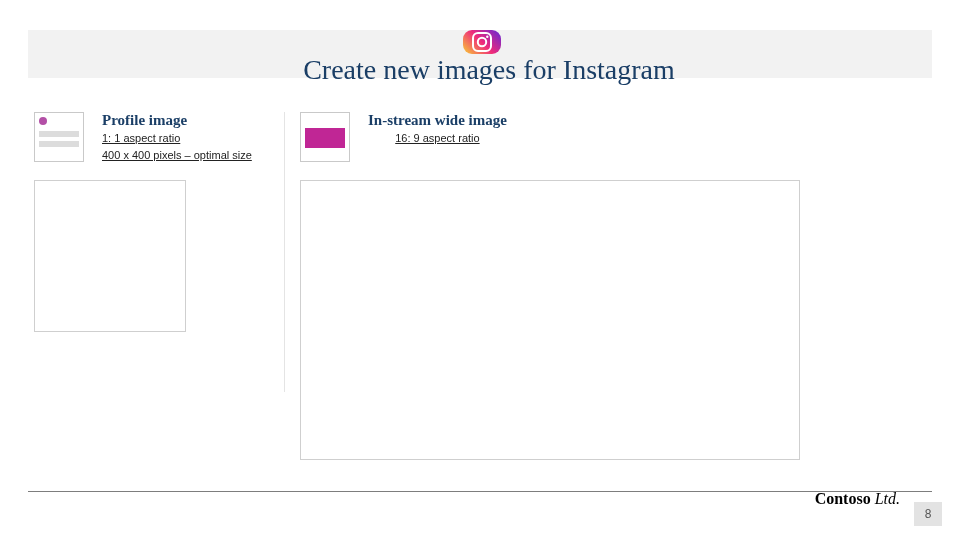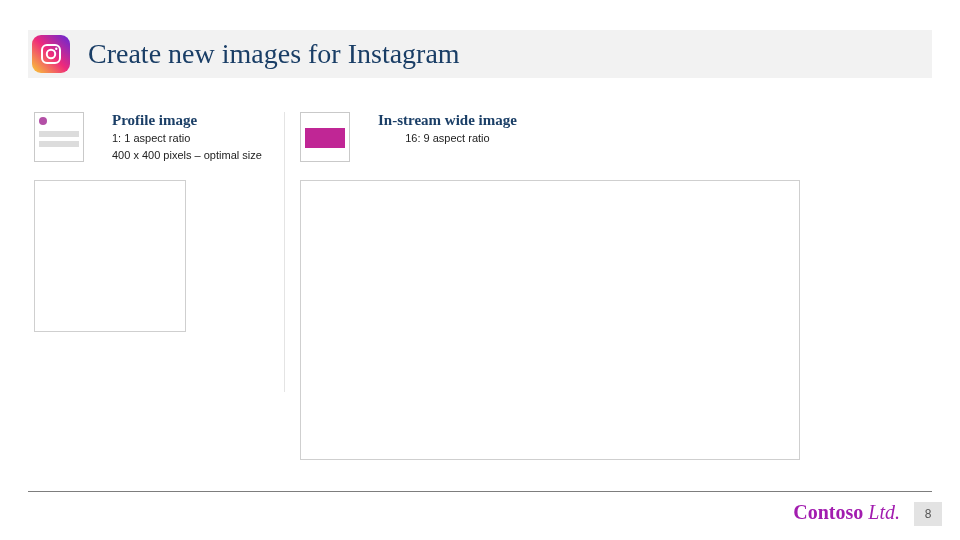--- a/index.html
+++ b/index.html
@@ -7,40 +7,41 @@
   body { position: relative; }
 
   
   .title-bar {
     position: absolute;
     left: 28px; right: 28px; top: 30px;
     height: 48px;
     background: #f2f2f2;
     display: flex;
     align-items: center;
+    flex-direction: column;
   }
   .ig-icon-wrap {
     width: 38px; height: 38px;
     margin-left: 4px;
     border-radius: 9px;
     background: linear-gradient(45deg,#f9ce34 0%,#ee2a7b 50%,#6228d7 100%);
     display: flex; align-items: center; justify-content: center;
   }
   .ig-icon-wrap svg { display:block; }
   .title-text {
     margin-left: 18px;
     font-size: 28px;
     color: #1a3e66;
   }
 
   
   .col1 { position: absolute; left: 34px;  top: 112px; width: 260px; }
   .col2 { position: absolute; left: 300px; top: 112px; width: 530px; text-align: center; }
 
-  .spec-row { display: flex; align-items: flex-start; gap: 28px; }
+  .spec-row { display: flex; align-items: flex-start; gap: 18px; }
   .thumb-frame {
     width: 50px; height: 50px;
     border: 1px solid #c9c9c9;
     background: #fff;
     flex: 0 0 50px;
     position: relative;
   }
   .thumb-profile .dot {
     position: absolute; left: 4px; top: 4px;
     width: 8px; height: 8px; border-radius: 50%;
@@ -63,20 +64,21 @@
     font-size: 15px;
     color: #1a3e66;
     font-weight: bold;
   }
   .spec-text .meta {
     font-family: Arial, Helvetica, sans-serif;
     font-size: 11px;
     color: #222;
     line-height: 1.35;
     margin-top: 2px;
+    text-decoration: underline;
   }
 
   .preview-square {
     position: absolute;
     left: 34px; top: 180px;
     width: 152px; height: 152px;
     border: 1px solid #cfcfcf;
   }
   .preview-wide {
     position: absolute;
@@ -95,23 +97,23 @@
 
   
   .footer-rule {
     position: absolute;
     left: 28px; right: 28px; bottom: 48px;
     height: 1px;
     background: #7d7d7d;
   }
   .brand {
     position: absolute;
-    right: 60px; bottom: 16px;
-    font-size: 20px;
-    color: #a21caf;
+    right: 60px; bottom: 32px;
+    font-size: 16px;
+    color: #000000;
   }
   .brand .bold { font-weight: bold; }
   .brand .lt { font-style: italic; font-weight: normal; }
   .page-badge {
     position: absolute;
     right: 18px; bottom: 14px;
     width: 28px; height: 24px;
     background: #e3e3e3;
     display: flex; align-items: center; justify-content: center;
     font-family: Arial, Helvetica, sans-serif;

